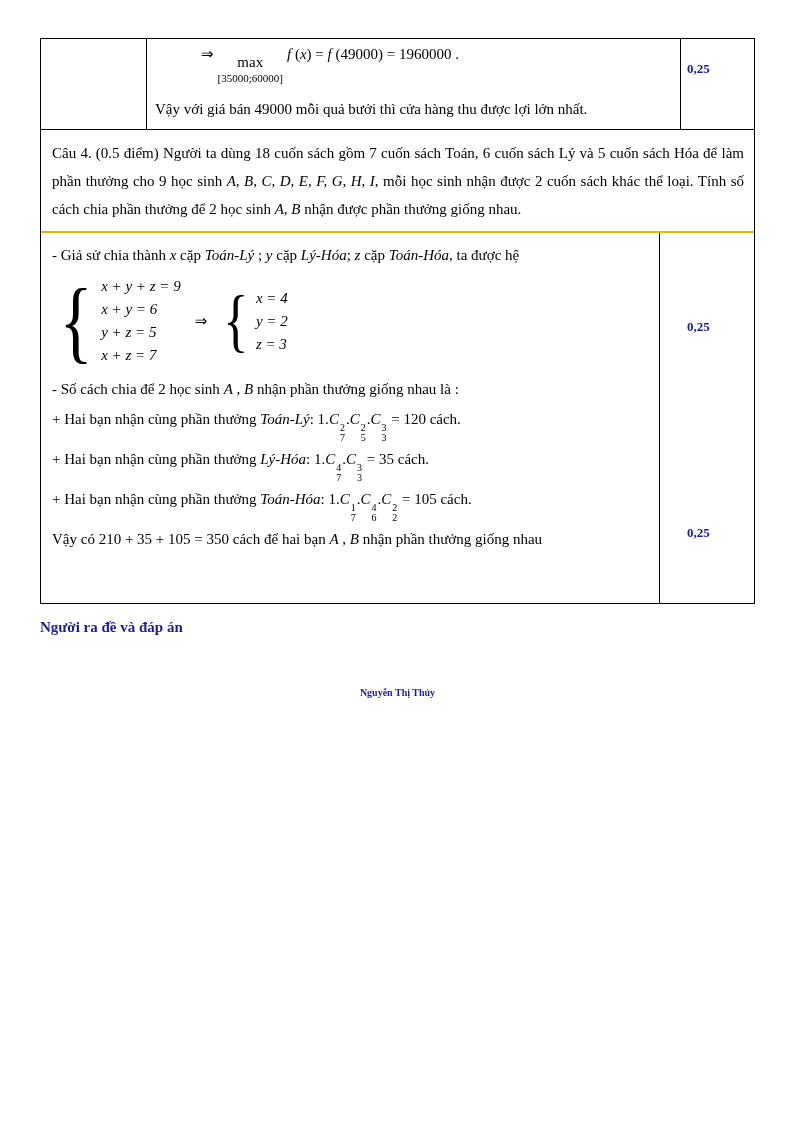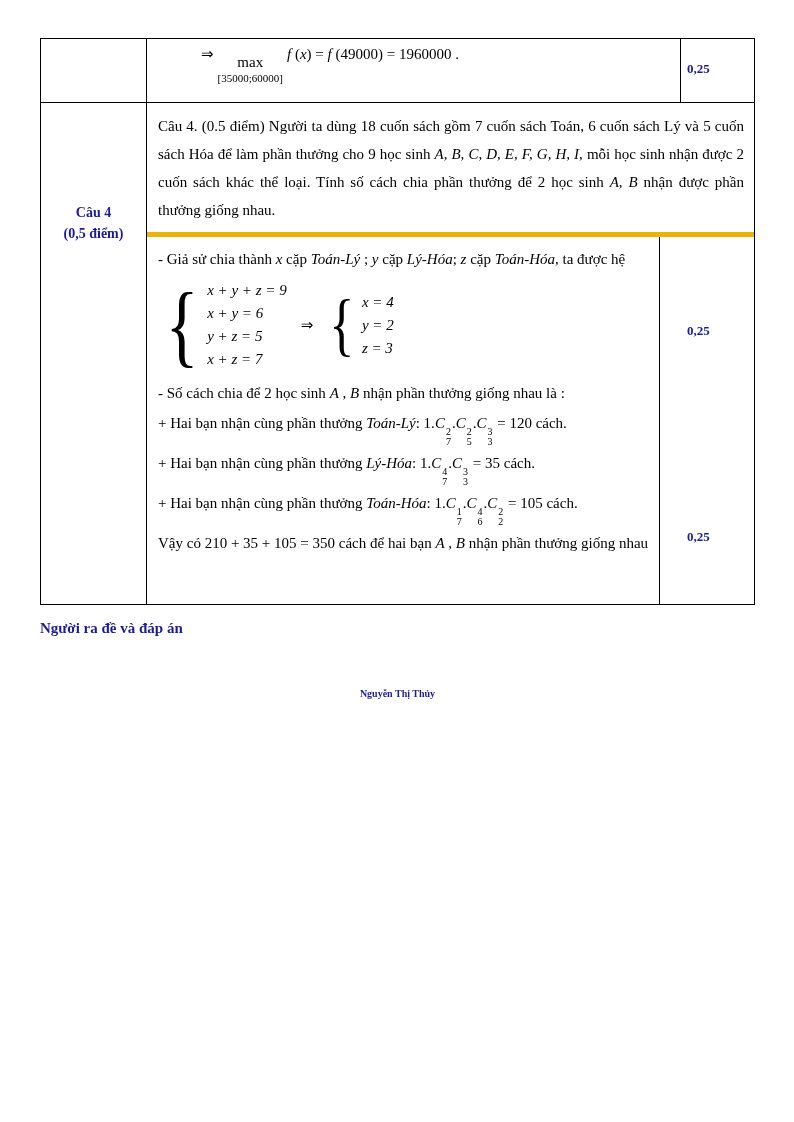--- a/index.html
+++ b/index.html
@@ -29,21 +29,21 @@
   .limop { display: inline-flex; flex-direction: column; align-items: center; margin: 8px 4px; }
   .limop-op { line-height: 20px; }
   .limop-lim { font-size: 11px; line-height: 13px; white-space: nowrap; }
   .conclusion { margin-top: 5px; line-height: 22px; }
 
   
   .cau4-label { padding-top: 99px; text-align: center; color: var(--accent); font-weight: bold;
                 font-size: 14px; line-height: 21px; }
   .main-col { flex: 1 1 auto; display: flex; flex-direction: column; }
   .question { padding: 9px 10px 8px 11px; text-align: justify; line-height: 28px; font-size: 15px; }
-  .solution-row { border-top: 5px solid #eab308; display: flex; min-height: 372px; gap: 21px; }
+  .solution-row { border-top: 2px solid #eab308; display: flex; min-height: 372px; gap: 21px; }
   .solution-content { flex: 1 1 auto; border-right: 1px solid #000; padding: 8px 10px 10px 11px; }
   .sline { line-height: 28px; text-align: justify; }
   .caseline { line-height: 33px; }
   .finalline { margin-top: 2px; }
 
   
   .seg-n { font-style: normal; }
   .seg-i { font-style: italic; }
   .seg-b { font-weight: normal; }
 
@@ -79,33 +79,28 @@
       <div class="label-col"></div>
       <div class="content-col">
         <div class="r1formula">
           <span>⇒</span>
           <span class="limop">
             <span class="limop-op">max</span>
             <span class="limop-lim">[35000;60000]</span>
           </span>
           <span><span class="seg-i"> f </span><span class="seg-n">(</span><span class="seg-i">x</span><span class="seg-n">) = </span><span class="seg-i">f </span><span class="seg-n">(49000) = 1960000 .</span></span>
         </div>
+        <div class="conclusion">Vậy với giá bán 49000 mỗi quả bưởi thì cửa hàng thu được lợi lớn nhất.</div>
       </div>
       <div class="points-col">
         <div class="pt pt-row1">0,25</div>
       </div>
     </div>
 
     <div class="row">
-      <div class="label-col">
-        <div class="cau4-label">
-          <div>Câu 4</div>
-          <div>(0,5 điểm)</div>
-        </div>
-      </div>
 
       <div class="main-col">
 
         <div class="question"><span class="seg-b">Câu 4. (0.5 điểm) </span><span class="seg-n">Người ta dùng 18 cuốn sách gồm 7 cuốn sách Toán, 6 cuốn sách Lý và 5 cuốn sách Hóa để làm phần thưởng cho 9 học sinh </span><span class="seg-i">A, B, C, D, E, F, G, H, I</span><span class="seg-n">,  mỗi học sinh nhận được 2 cuốn sách khác thể loại. Tính số cách chia phần thưởng để 2 học sinh </span><span class="seg-i">A, B</span><span class="seg-n"> nhận được phần thưởng giống nhau.</span></div>
 
         <div class="solution-row">
           <div class="solution-content">
 
             <div class="sline"><span class="seg-n">- Giả sử chia thành </span><span class="seg-i">x</span><span class="seg-n">  cặp </span><span class="seg-i">Toán-Lý</span><span class="seg-n"> ;  </span><span class="seg-i">y</span><span class="seg-n">  cặp </span><span class="seg-i">Lý-Hóa</span><span class="seg-n">;  </span><span class="seg-i">z</span><span class="seg-n">  cặp </span><span class="seg-i">Toán-Hóa</span><span class="seg-n">, ta được hệ</span></div>
 

